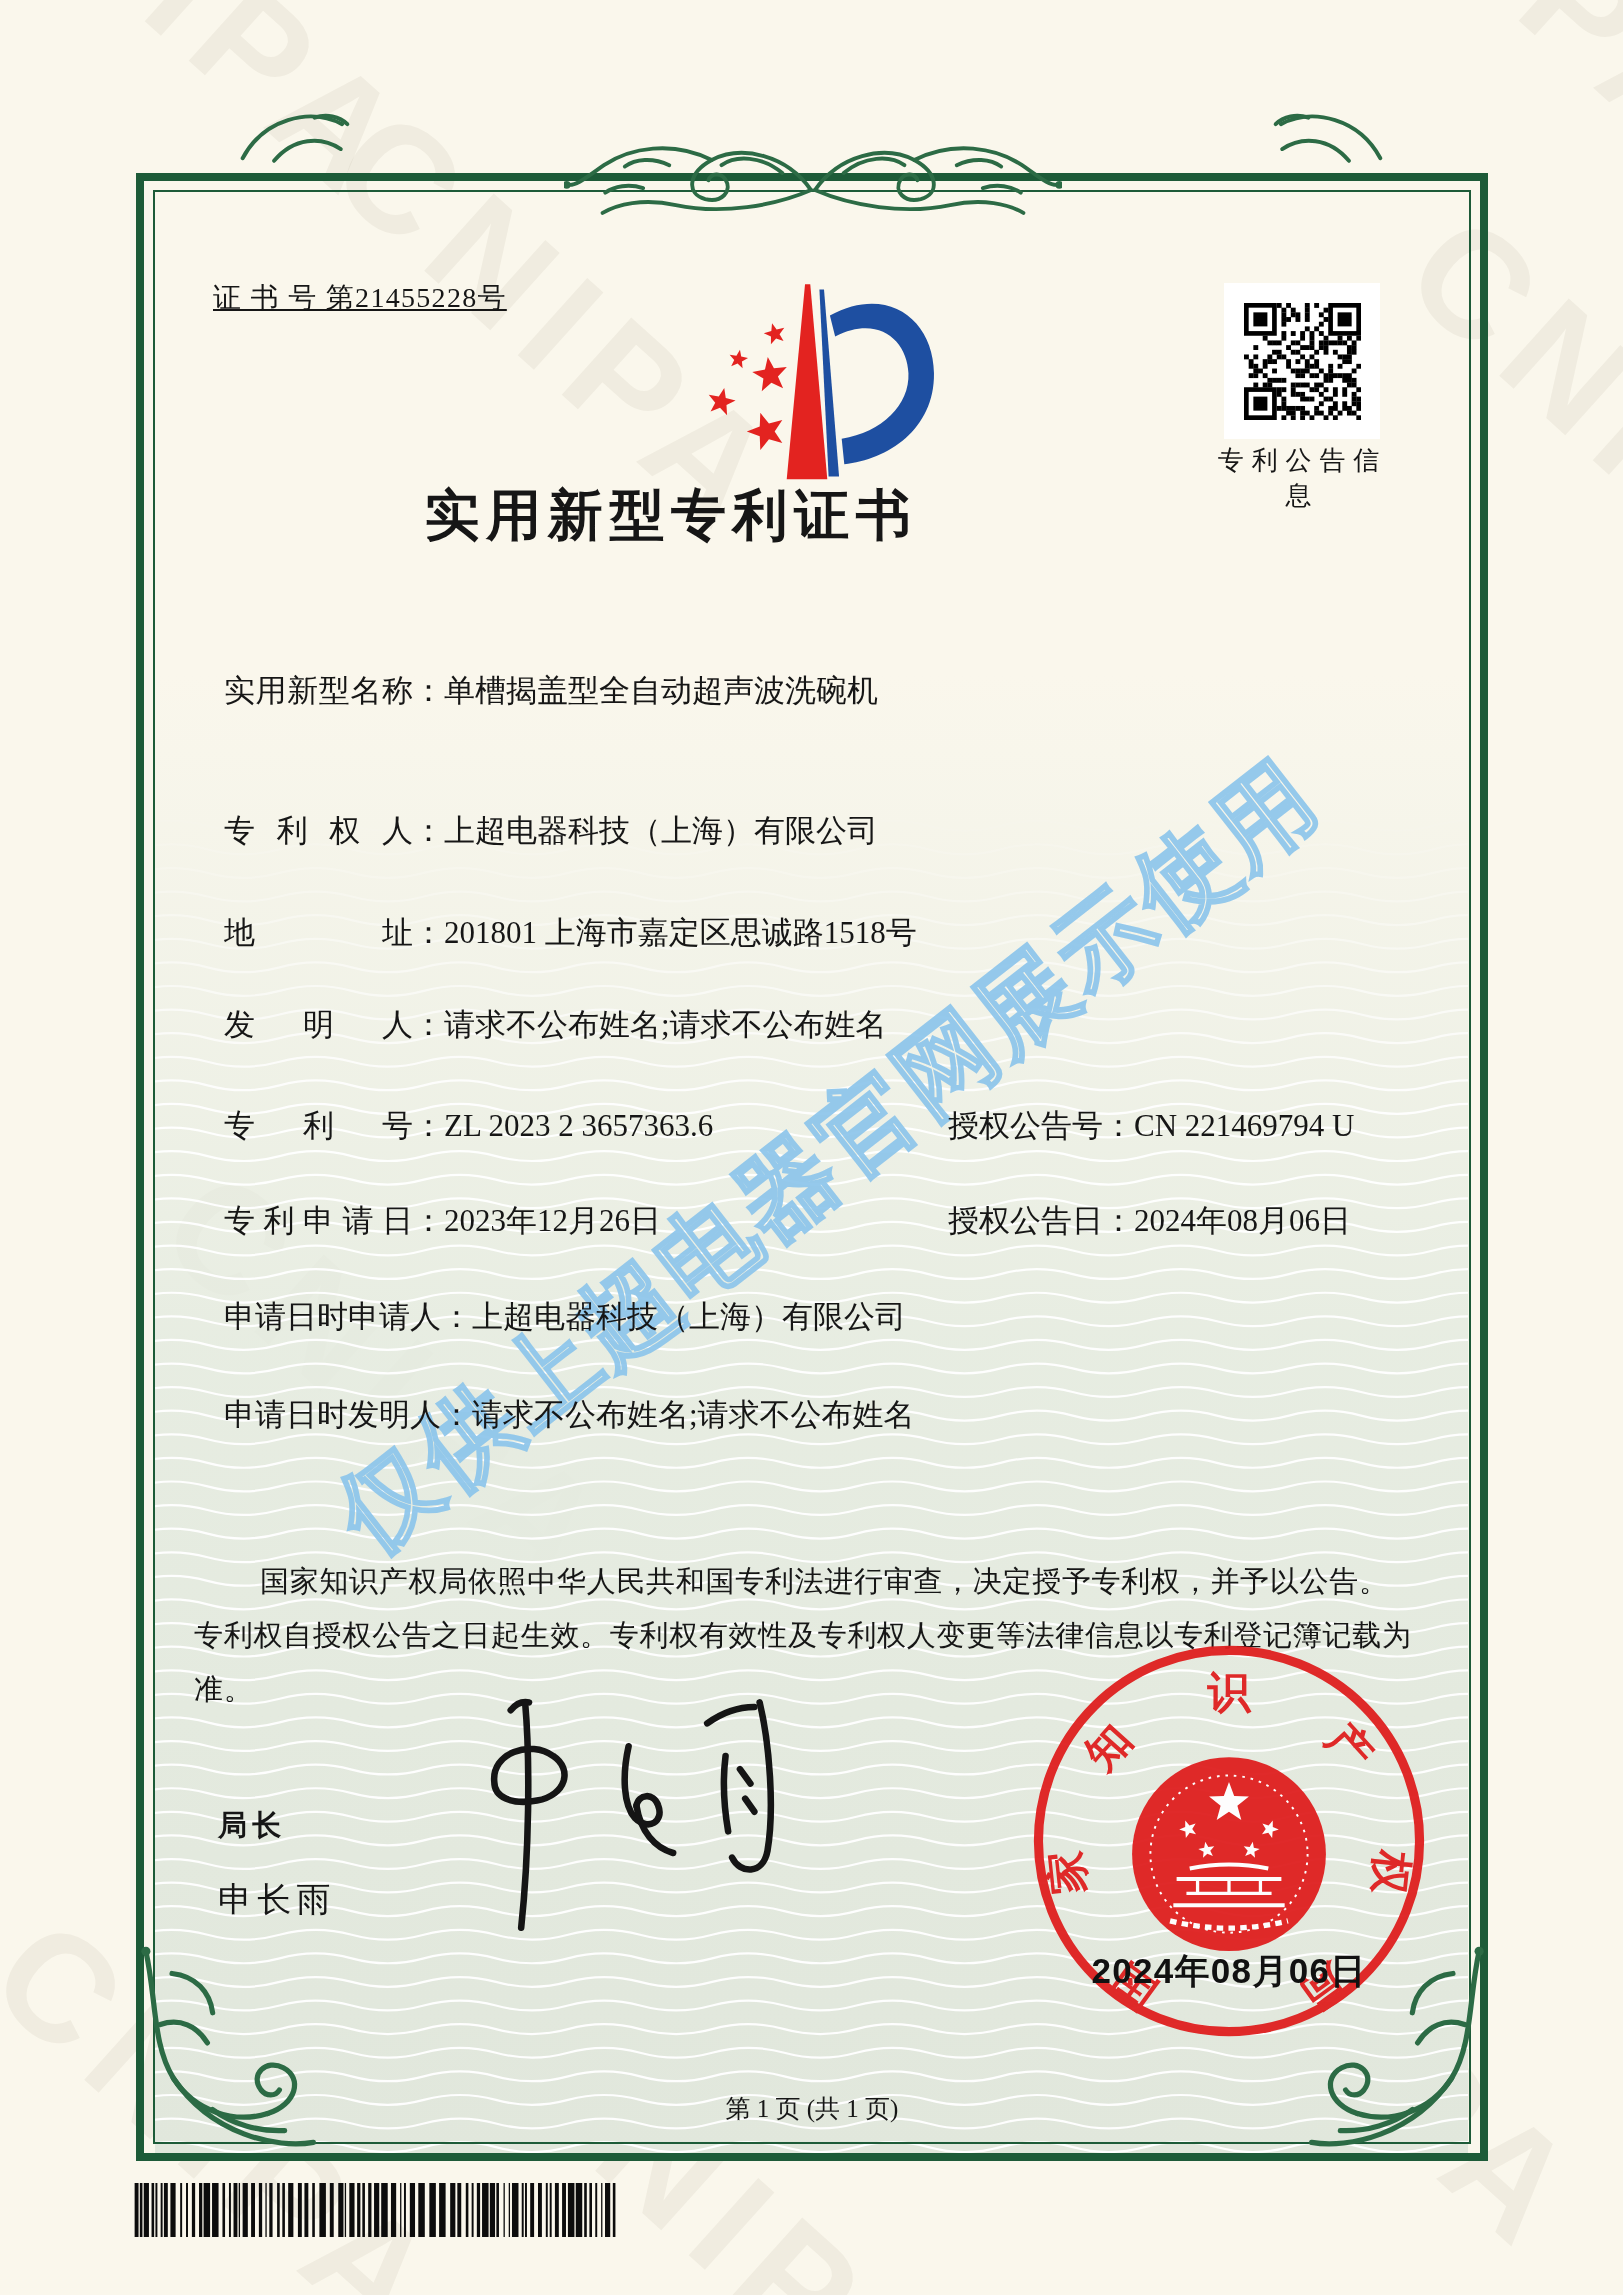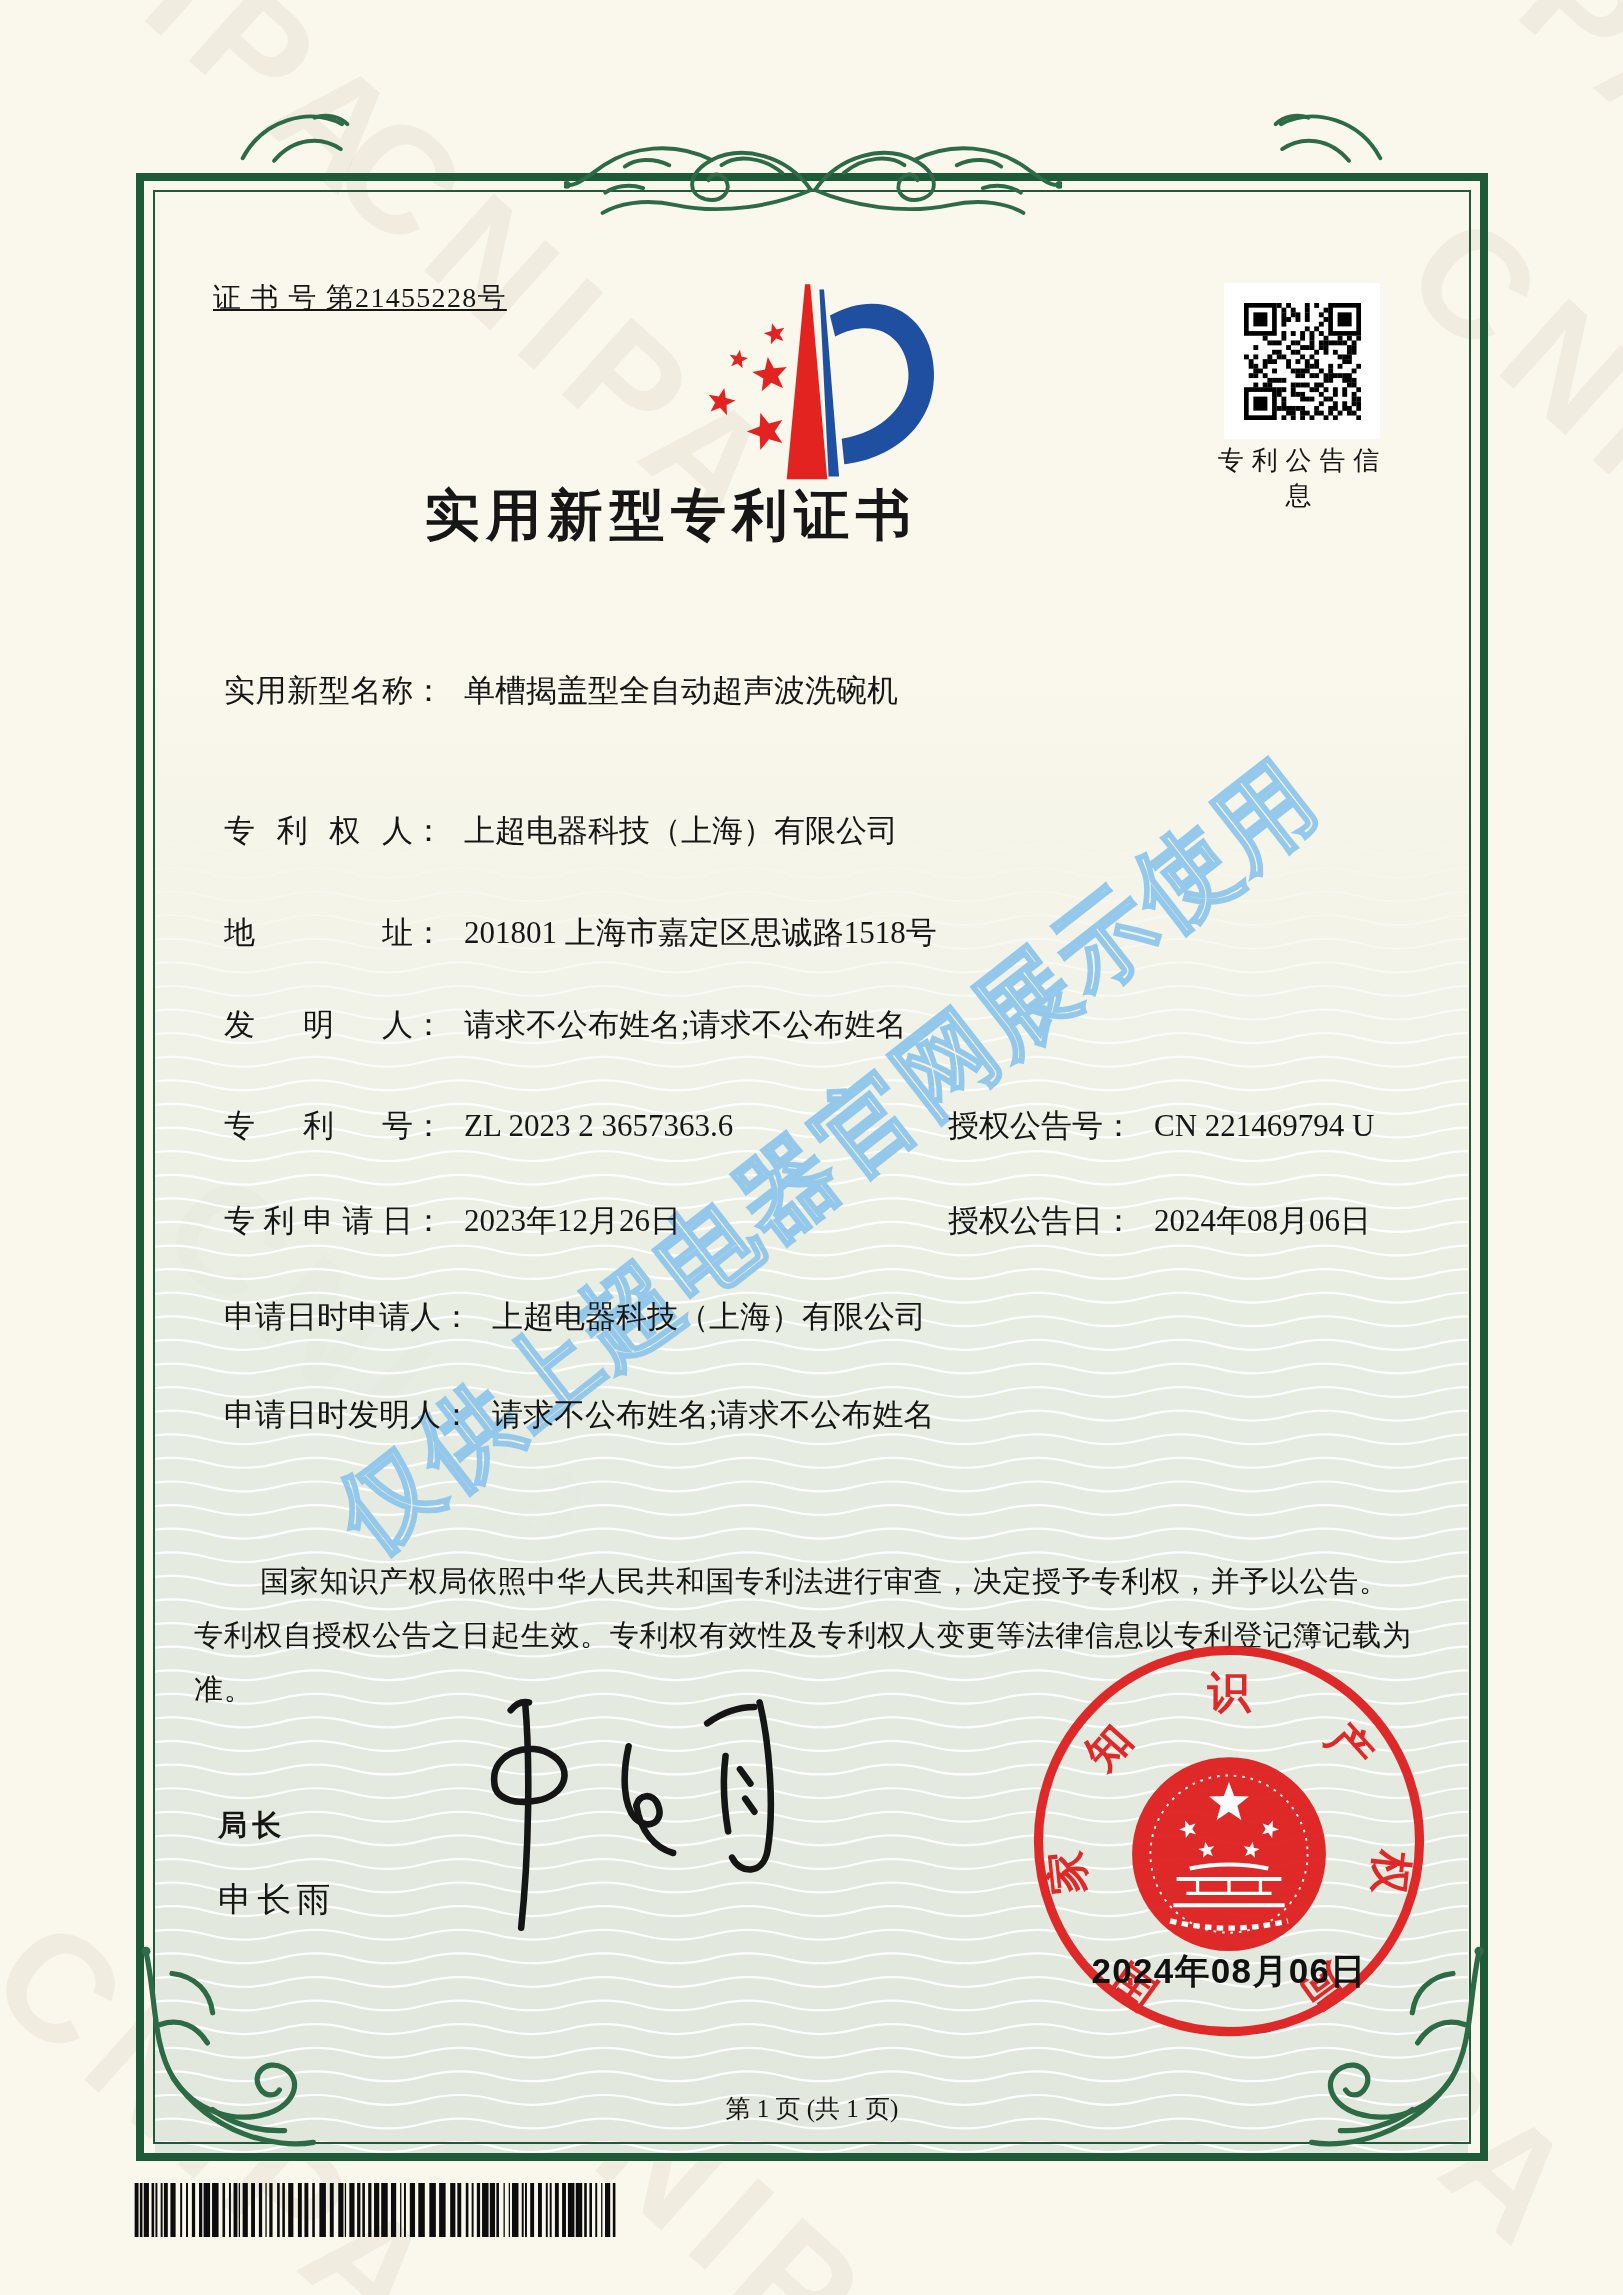--- a/index.html
+++ b/index.html
@@ -29,21 +29,21 @@
   .logo{position:absolute;z-index:5;left:691px;top:275px;}
   .qr-box{position:absolute;z-index:5;left:1224px;top:283px;width:156px;height:156px;background:#ffffff;}
   .qr-box svg{position:absolute;left:19.7px;top:19.7px;}
   .qr-caption{position:absolute;z-index:5;left:1206px;top:443px;width:193px;text-align:center;
               font-size:26px;letter-spacing:7.9px;}
   .title{position:absolute;z-index:5;left:136px;top:479px;width:1070px;text-align:center;
          font-size:55px;font-weight:bold;letter-spacing:6.6px;}
   .frow{position:absolute;z-index:5;left:208px;font-size:31px;white-space:nowrap;}
   .flabel{display:inline-block;width:189px;text-align:justify;text-align-last:justify;vertical-align:top;margin-left:16px;}
   .flabel.natural{width:auto;text-align:left;text-align-last:auto;}
-  .fval{margin-left:20px;}
+  .fval{margin-left:0;}
   .rfield{position:absolute;left:740px;top:0;white-space:nowrap;}
   .statement{position:absolute;z-index:5;left:194px;top:1554px;width:1242px;font-size:29px;
              line-height:54px;letter-spacing:0.7px;}
   .statement .indent{text-indent:66px;}
   .signer-title{position:absolute;z-index:5;left:218px;top:1806px;font-family:"Liberation Sans","DejaVu Sans",sans-serif;
                 font-weight:bold;font-size:29px;letter-spacing:5.2px;}
   .signer-name{position:absolute;z-index:5;left:218px;top:1877px;font-family:"Liberation Sans","DejaVu Sans",sans-serif;
                font-weight:normal;font-size:34px;letter-spacing:5.2px;}
   .signature{position:absolute;z-index:6;left:432px;top:1684px;}
   .seal{position:absolute;z-index:6;left:1026px;top:1638px;opacity:0.95;}

